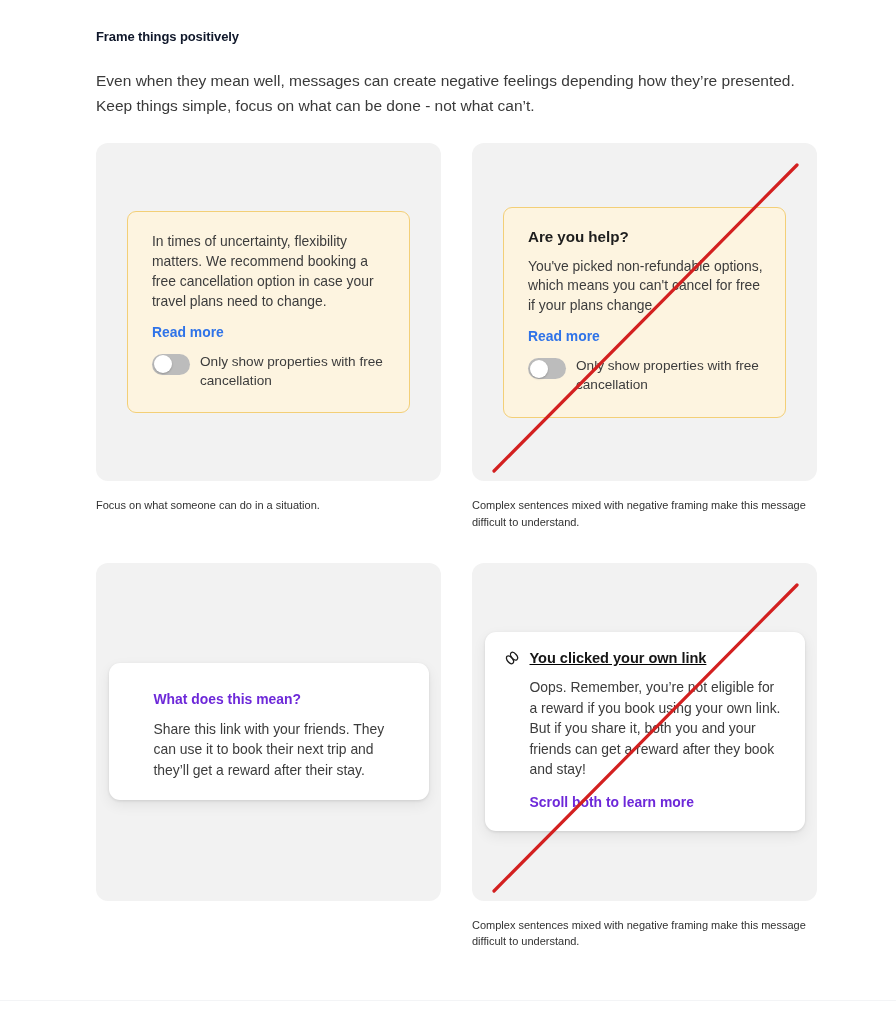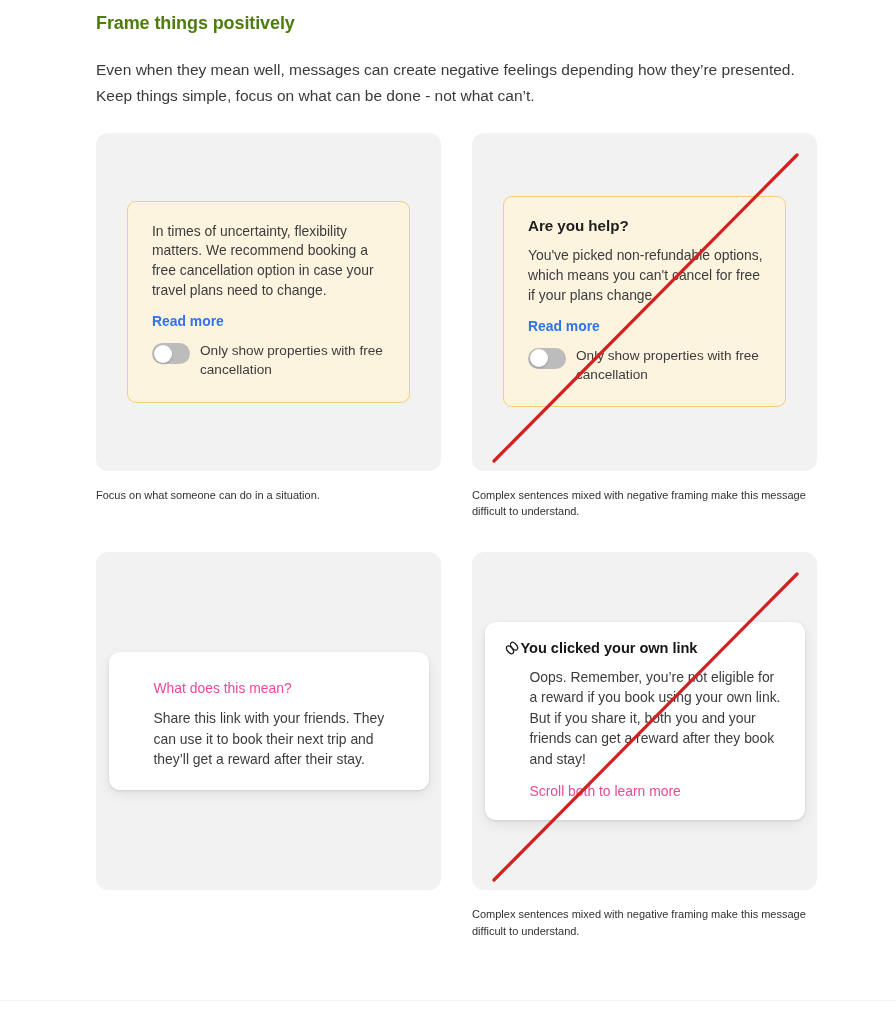--- a/index.html
+++ b/index.html
@@ -21,25 +21,25 @@
   }
 
   .content {
     position: absolute;
     left: 96px;
     top: 0;
     width: 722px;
   }
 
   .section-heading {
-    font-size: 18px;
-    font-weight: bold;
-    color: #4d7c0f;
+    font-size: 13px;
+    font-weight: bold;
+    color: #0f172a;
     letter-spacing: -0.1px;
-    margin-top: 12px;
+    margin-top: 29px;
     line-height: 1.3;
   }
 
   .section-intro {
     font-size: 15.5px;
     color: #3a3a3a;
     line-height: 1.62;
     margin-top: 22px;
     width: 716px;
   }
@@ -160,20 +160,22 @@
     width: 320px;
     background: #ffffff;
     border-radius: 11px;
     padding: 17px 20px 20px 18px;
     box-shadow: 0 1px 3px rgba(0,0,0,0.10), 0 5px 14px rgba(0,0,0,0.07);
   }
 
   .link-card-head {
     display: flex;
     align-items: center;
+    gap: 9px;
+    text-decoration: underline;
   }
 
   .chain-icon {
     flex: 0 0 auto;
     width: 18px;
     height: 18px;
     display: block;
     color: #1d1d1d;
   }
 
@@ -182,22 +184,22 @@
     font-weight: bold;
     color: #161616;
     letter-spacing: -0.05px;
   }
 
   .link-card-inner { padding-left: 27px; }
 
   .link-card-link {
     display: inline-block;
     font-size: 13.9px;
-    font-weight: normal;
-    color: #ec4899;
+    font-weight: bold;
+    color: #6d28d9;
     text-decoration: none;
     cursor: pointer;
   }
 
   .link-card-body {
     font-size: 13.9px;
     color: #3c3c3c;
     line-height: 1.47;
   }
 

